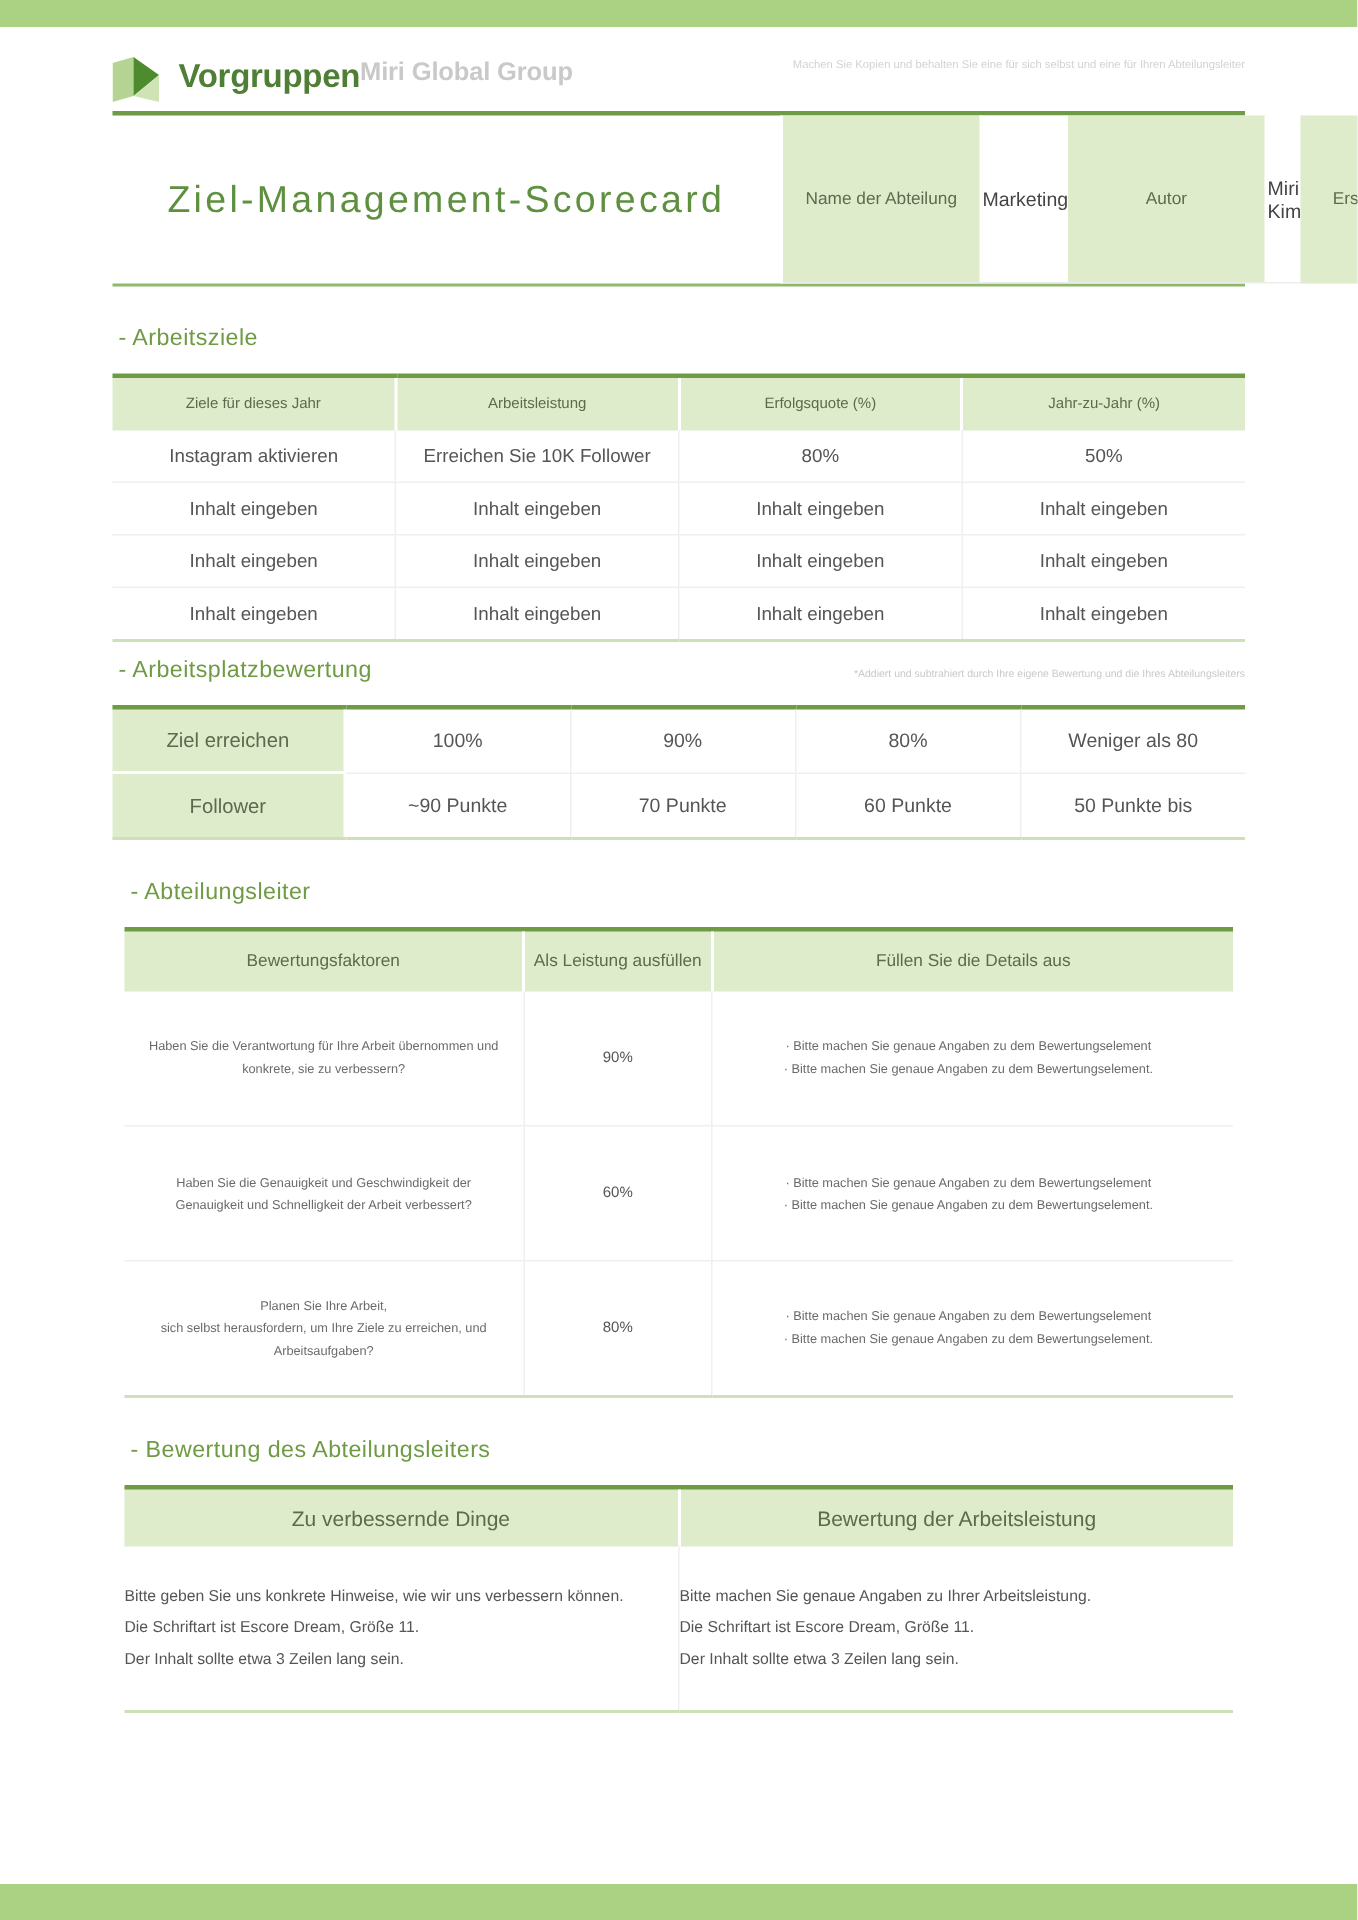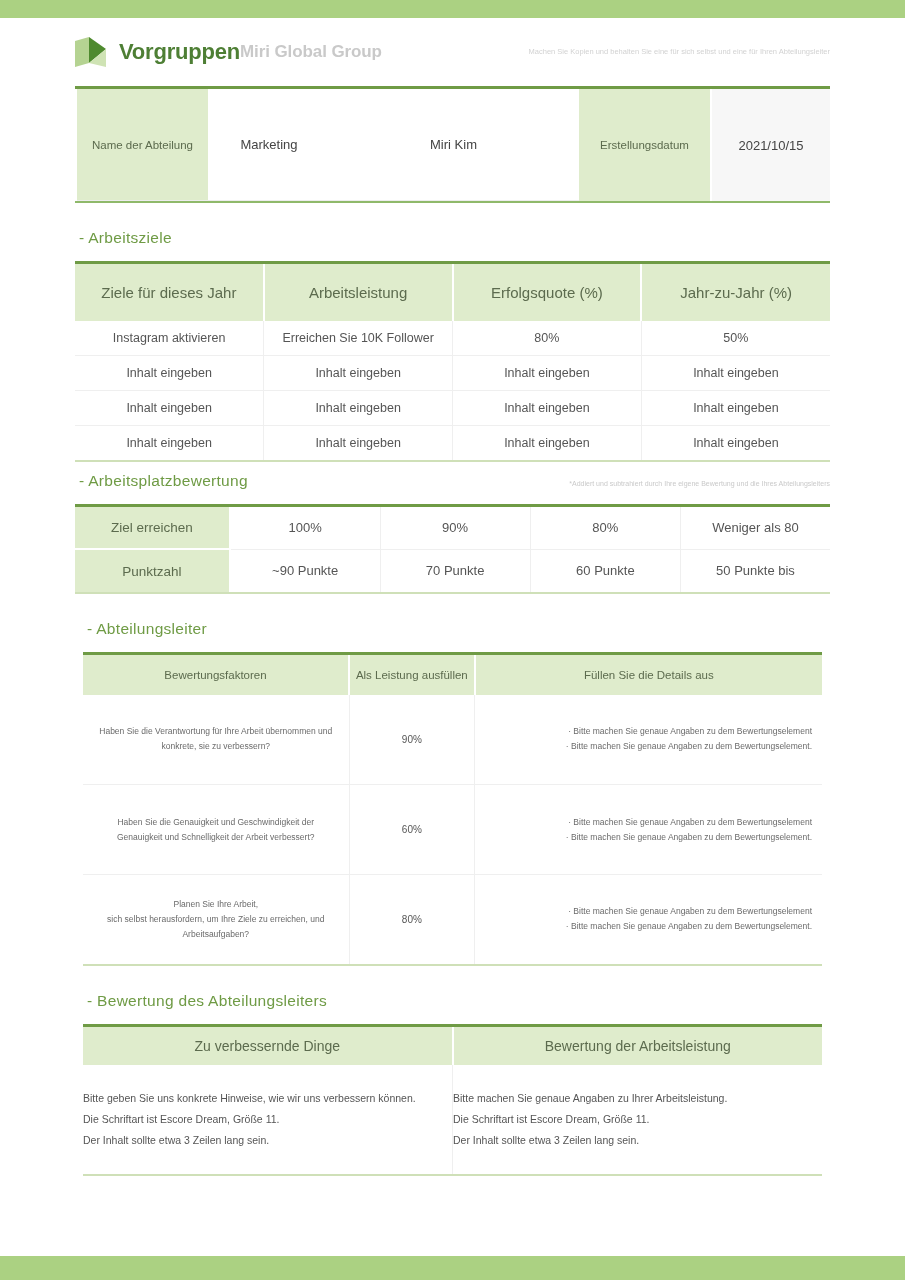--- a/index.html
+++ b/index.html
@@ -28,22 +28,23 @@
     top: 18px;
     left: 0;
     width: 905px;
     height: 1238px;
     padding: 0 75px;
   }
 
   
   .brandbar {
     display: flex;
-    align-items: center;
-    height: 68px;
+    align-items: flex-start;
+    height: 56px;
+    padding-top: 20px;
   }
   .logo-mark {
     width: 38px; height: 30px;
     position: relative;
     flex: 0 0 auto;
     margin-right: 6px;
   }
   .logo-mark svg { display: block; }
   .brand-name {
     font-size: 22px;
@@ -139,22 +140,22 @@
 
   
   table { border-collapse: collapse; width: 100%; }
 
   
   .tbl-goals { table-layout: fixed; }
   .tbl-goals thead th {
     background: #dfeccc;
     color: #5c6b4e;
     font-weight: normal;
-    font-size: 15px;
-    height: 58px;
+    font-size: 10px;
+    height: 36px;
     border-top: 3px solid #6f9b45;
     border-right: 2px solid #ffffff;
   }
   .tbl-goals thead th:last-child { border-right: none; }
   .tbl-goals tbody td {
     height: 35px;
     font-size: 12.5px;
     color: #555555;
     text-align: center;
     border-bottom: 1px solid #efefef;
@@ -204,21 +205,21 @@
     color: #6a6a6a;
     border-bottom: 1px solid #efefef;
     border-right: 1px solid #efefef;
     line-height: 1.75;
     padding: 6px 10px;
   }
   .tbl-self tbody td:last-child { border-right: none; }
   .tbl-self tbody tr:last-child td { border-bottom: 2px solid #cfe0b8; }
   .tbl-self td.q { text-align: center; }
   .tbl-self td.pct { text-align: center; font-size: 10px; color: #555555; }
-  .tbl-self td.det { text-align: right; padding-left: 4px; margin-left: 12px; }
+  .tbl-self td.det { text-align: center; padding-left: 4px; margin-left: 12px; }
   .tbl-self td.det div { white-space: nowrap; }
 
   
   .mgrwrap { padding: 0 8px; }
   .tbl-mgr { table-layout: fixed; }
   .tbl-mgr thead th {
     background: #dfeccc;
     color: #5c6b4e;
     font-weight: normal;
     font-size: 14px;
@@ -253,26 +254,30 @@
         <polygon points="14,0 14,26 31,12" fill="#4e8a2e"></polygon>
         <polygon points="14,26 31,12 31,30" fill="#cfe3b4"></polygon>
       </svg>
     </span>
     <span class="brand-name">Vorgruppen</span>
     <span class="brand-sub">Miri Global Group</span>
     <span class="brand-note">Machen Sie Kopien und behalten Sie eine für sich selbst und eine für Ihren Abteilungsleiter</span>
   </div>
 
   <div class="titleblock">
+    <div class="title-left">
+      <span class="doc-title">Ziel-Management-Scorecard</span>
+    </div>
     <div class="info-table">
       <div class="info-row">
         <div class="info-key">Name der Abteilung</div>
         <div class="info-val">Marketing</div>
       </div>
       <div class="info-row">
+        <div class="info-key">Autor</div>
         <div class="info-val">Miri Kim</div>
       </div>
       <div class="info-row">
         <div class="info-key">Erstellungsdatum</div>
         <div class="info-val shade">2021/10/15</div>
       </div>
     </div>
   </div>
 
   <div class="section-head">- Arbeitsziele</div>
@@ -333,21 +338,21 @@
       </colgroup>
     <tbody>
       <tr>
         <td class="rowlabel">Ziel erreichen</td>
         <td>100%</td>
         <td>90%</td>
         <td>80%</td>
         <td>Weniger als 80</td>
       </tr>
       <tr>
-        <td class="rowlabel">Punktzahl</td>
+        <td class="rowlabel">Follower</td>
         <td>~90 Punkte</td>
         <td>70 Punkte</td>
         <td>60 Punkte</td>
         <td>50 Punkte bis</td>
       </tr>
     </tbody>
   </table>
 
   <div class="section-head" style="margin-left:12px;">- Abteilungsleiter</div>
   <div class="selfwrap">

